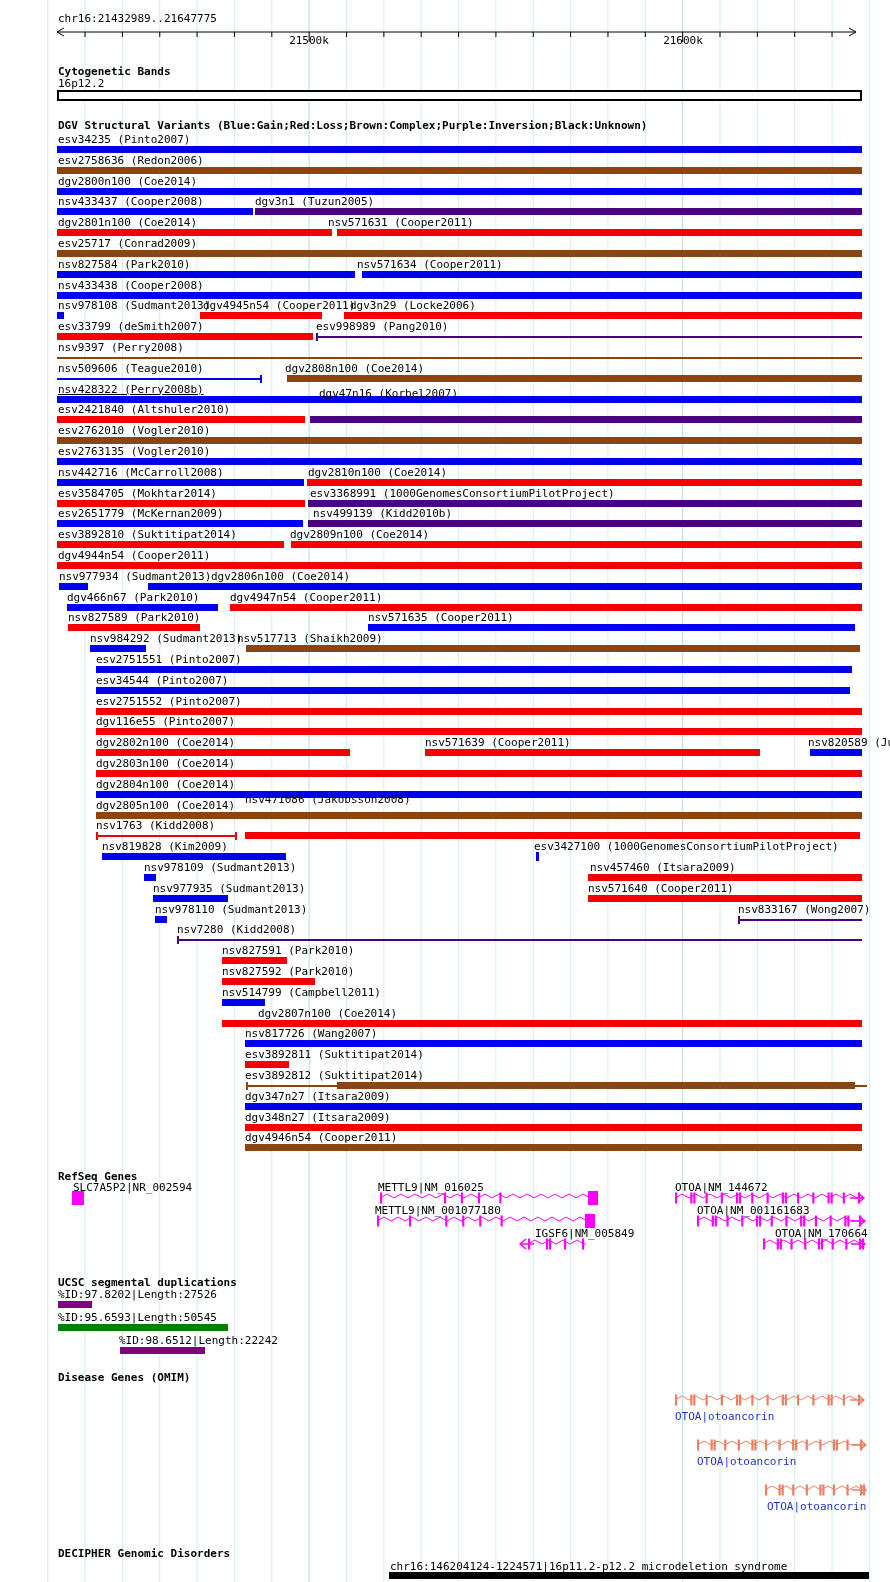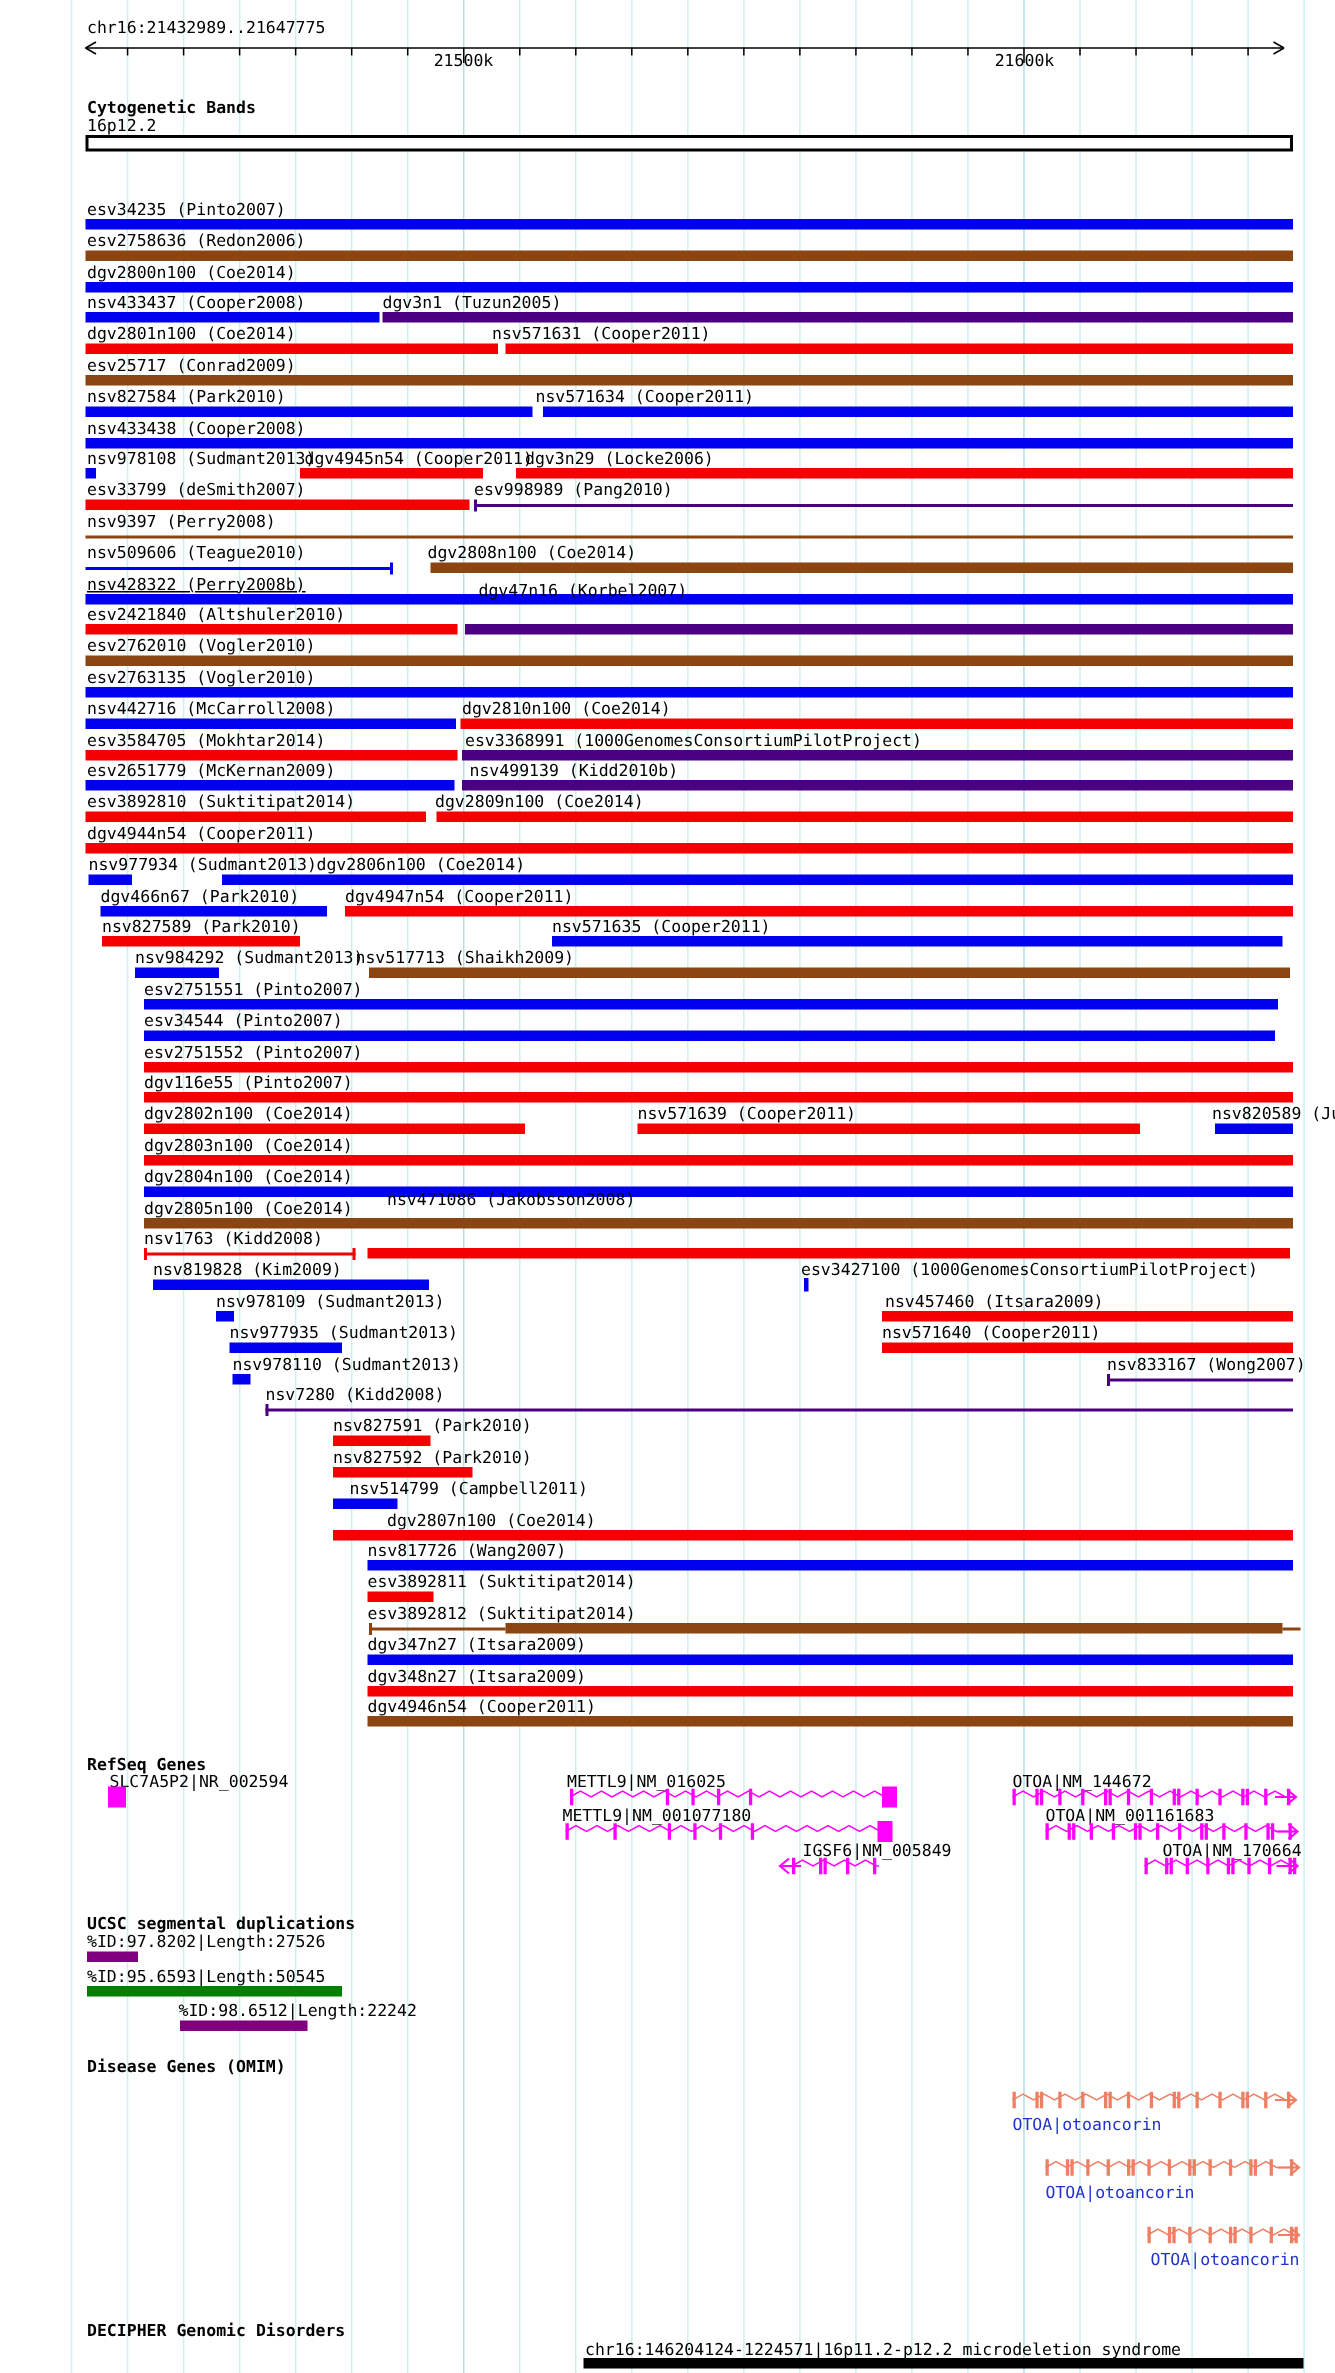--- a/index.html
+++ b/index.html
@@ -67,20 +67,21 @@
       <line x1="794.7" y1="32" x2="794.7" y2="37" stroke="#000"></line>
       <line x1="832.0500000000001" y1="32" x2="832.0500000000001" y2="37" stroke="#000"></line>
     </svg>
 
   <div class="t" style="left:58px;top:13px">chr16:21432989..21647775</div>
 
   <div class="t b" style="left:58px;top:66px">Cytogenetic Bands</div>
   <div class="t" style="left:58px;top:78px">16p12.2</div>
   <div class="cytobox"></div>
 
+  <div class="t b" style="left:58px;top:120px">DGV Structural Variants (Blue:Gain;Red:Loss;Brown:Complex;Purple:Inversion;Black:Unknown)</div>
   <div id="dgv-rows">
       <div class="t" style="left: 58px; top: 134px;">esv34235 (Pinto2007)</div>
       <div class="seg" style="left: 57px; top: 146px; width: 805px; height: 7px; background: rgb(0, 0, 238);"></div>
       <div class="t" style="left: 58px; top: 154.8px;">esv2758636 (Redon2006)</div>
       <div class="seg" style="left: 57px; top: 166.8px; width: 805px; height: 7px; background: rgb(139, 69, 19);"></div>
       <div class="t" style="left: 58px; top: 175.6px;">dgv2800n100 (Coe2014)</div>
       <div class="seg" style="left: 57px; top: 187.6px; width: 805px; height: 7px; background: rgb(0, 0, 238);"></div>
       <div class="t" style="left: 58px; top: 196.4px;">nsv433437 (Cooper2008)</div>
       <div class="seg" style="left: 57px; top: 208.4px; width: 196px; height: 7px; background: rgb(0, 0, 238);"></div>
       <div class="t" style="left: 255px; top: 196.4px;">dgv3n1 (Tuzun2005)</div>
@@ -176,21 +177,21 @@
       <div class="t" style="left: 96px; top: 758px;">dgv2803n100 (Coe2014)</div>
       <div class="seg" style="left: 96px; top: 770px; width: 766px; height: 7px; background: rgb(244, 0, 0);"></div>
       <div class="t" style="left: 96px; top: 778.8px;">dgv2804n100 (Coe2014)</div>
       <div class="seg" style="left: 96px; top: 790.8px; width: 766px; height: 7px; background: rgb(0, 0, 238);"></div>
       <div class="t" style="left: 96px; top: 799.6px;">dgv2805n100 (Coe2014)</div>
       <div class="seg" style="left: 96px; top: 811.6px; width: 766px; height: 7px; background: rgb(139, 69, 19);"></div>
       <div class="t" style="left: 96px; top: 820.4px;">nsv1763 (Kidd2008)</div>
       <div class="seg" style="left: 96px; top: 835.4px; width: 141px; height: 2px; background: rgb(244, 0, 0);"></div>
       <div class="seg" style="left: 96px; top: 832.4px; width: 2px; height: 8px; background: rgb(244, 0, 0);"></div>
       <div class="seg" style="left: 235px; top: 832.4px; width: 2px; height: 8px; background: rgb(244, 0, 0);"></div>
-      <div class="t" style="left: 245px; top: 794px; margin-left: 13px;">nsv471086 (Jakobsson2008)</div>
+      <div class="t" style="left: 245px; top: 794px;">nsv471086 (Jakobsson2008)</div>
       <div class="seg" style="left: 245px; top: 832.4px; width: 615px; height: 7px; background: rgb(244, 0, 0);"></div>
       <div class="t" style="left: 102px; top: 841.2px;">nsv819828 (Kim2009)</div>
       <div class="seg" style="left: 102px; top: 853.2px; width: 184px; height: 7px; background: rgb(0, 0, 238);"></div>
       <div class="t" style="left: 534px; top: 841.2px;">esv3427100 (1000GenomesConsortiumPilotProject)</div>
       <div class="seg" style="left: 536px; top: 852.2px; width: 3px; height: 9px; background: rgb(0, 0, 238);"></div>
       <div class="t" style="left: 144px; top: 862px;">nsv978109 (Sudmant2013)</div>
       <div class="seg" style="left: 144px; top: 874px; width: 12px; height: 7px; background: rgb(0, 0, 238);"></div>
       <div class="t" style="left: 590px; top: 862px;">nsv457460 (Itsara2009)</div>
       <div class="seg" style="left: 588px; top: 874px; width: 274px; height: 7px; background: rgb(244, 0, 0);"></div>
       <div class="t" style="left: 153px; top: 882.8px;">nsv977935 (Sudmant2013)</div>
@@ -202,21 +203,21 @@
       <div class="t" style="left: 738px; top: 903.6px;">nsv833167 (Wong2007)</div>
       <div class="seg" style="left: 738px; top: 918.6px; width: 124px; height: 2px; background: rgb(75, 0, 130);"></div>
       <div class="seg" style="left: 738px; top: 915.6px; width: 2px; height: 8px; background: rgb(75, 0, 130);"></div>
       <div class="t" style="left: 177px; top: 924.4px;">nsv7280 (Kidd2008)</div>
       <div class="seg" style="left: 177px; top: 939.4px; width: 685px; height: 2px; background: rgb(75, 0, 130);"></div>
       <div class="seg" style="left: 177px; top: 936.4px; width: 2px; height: 8px; background: rgb(75, 0, 130);"></div>
       <div class="t" style="left: 222px; top: 945.2px;">nsv827591 (Park2010)</div>
       <div class="seg" style="left: 222px; top: 957.2px; width: 65px; height: 7px; background: rgb(244, 0, 0);"></div>
       <div class="t" style="left: 222px; top: 966px;">nsv827592 (Park2010)</div>
       <div class="seg" style="left: 222px; top: 978px; width: 93px; height: 7px; background: rgb(244, 0, 0);"></div>
-      <div class="t" style="left: 233px; top: 986.8px;">nsv514799 (Campbell2011)</div>
+      <div class="t" style="left: 222px; top: 986.8px;">nsv514799 (Campbell2011)</div>
       <div class="seg" style="left: 222px; top: 998.8px; width: 43px; height: 7px; background: rgb(0, 0, 238);"></div>
       <div class="t" style="left: 222px; top: 1007.6px; margin-left: 36px;">dgv2807n100 (Coe2014)</div>
       <div class="seg" style="left: 222px; top: 1019.6px; width: 640px; height: 7px; background: rgb(244, 0, 0);"></div>
       <div class="t" style="left: 245px; top: 1028.4px;">nsv817726 (Wang2007)</div>
       <div class="seg" style="left: 245px; top: 1040.4px; width: 617px; height: 7px; background: rgb(0, 0, 238);"></div>
       <div class="t" style="left: 245px; top: 1049.2px;">esv3892811 (Suktitipat2014)</div>
       <div class="seg" style="left: 245px; top: 1061.2px; width: 44px; height: 7px; background: rgb(244, 0, 0);"></div>
       <div class="t" style="left: 245px; top: 1070px;">esv3892812 (Suktitipat2014)</div>
       <div class="seg" style="left: 246px; top: 1085px; width: 91px; height: 2px; background: rgb(139, 69, 19);"></div>
       <div class="seg" style="left: 246px; top: 1082px; width: 2px; height: 8px; background: rgb(139, 69, 19);"></div>

